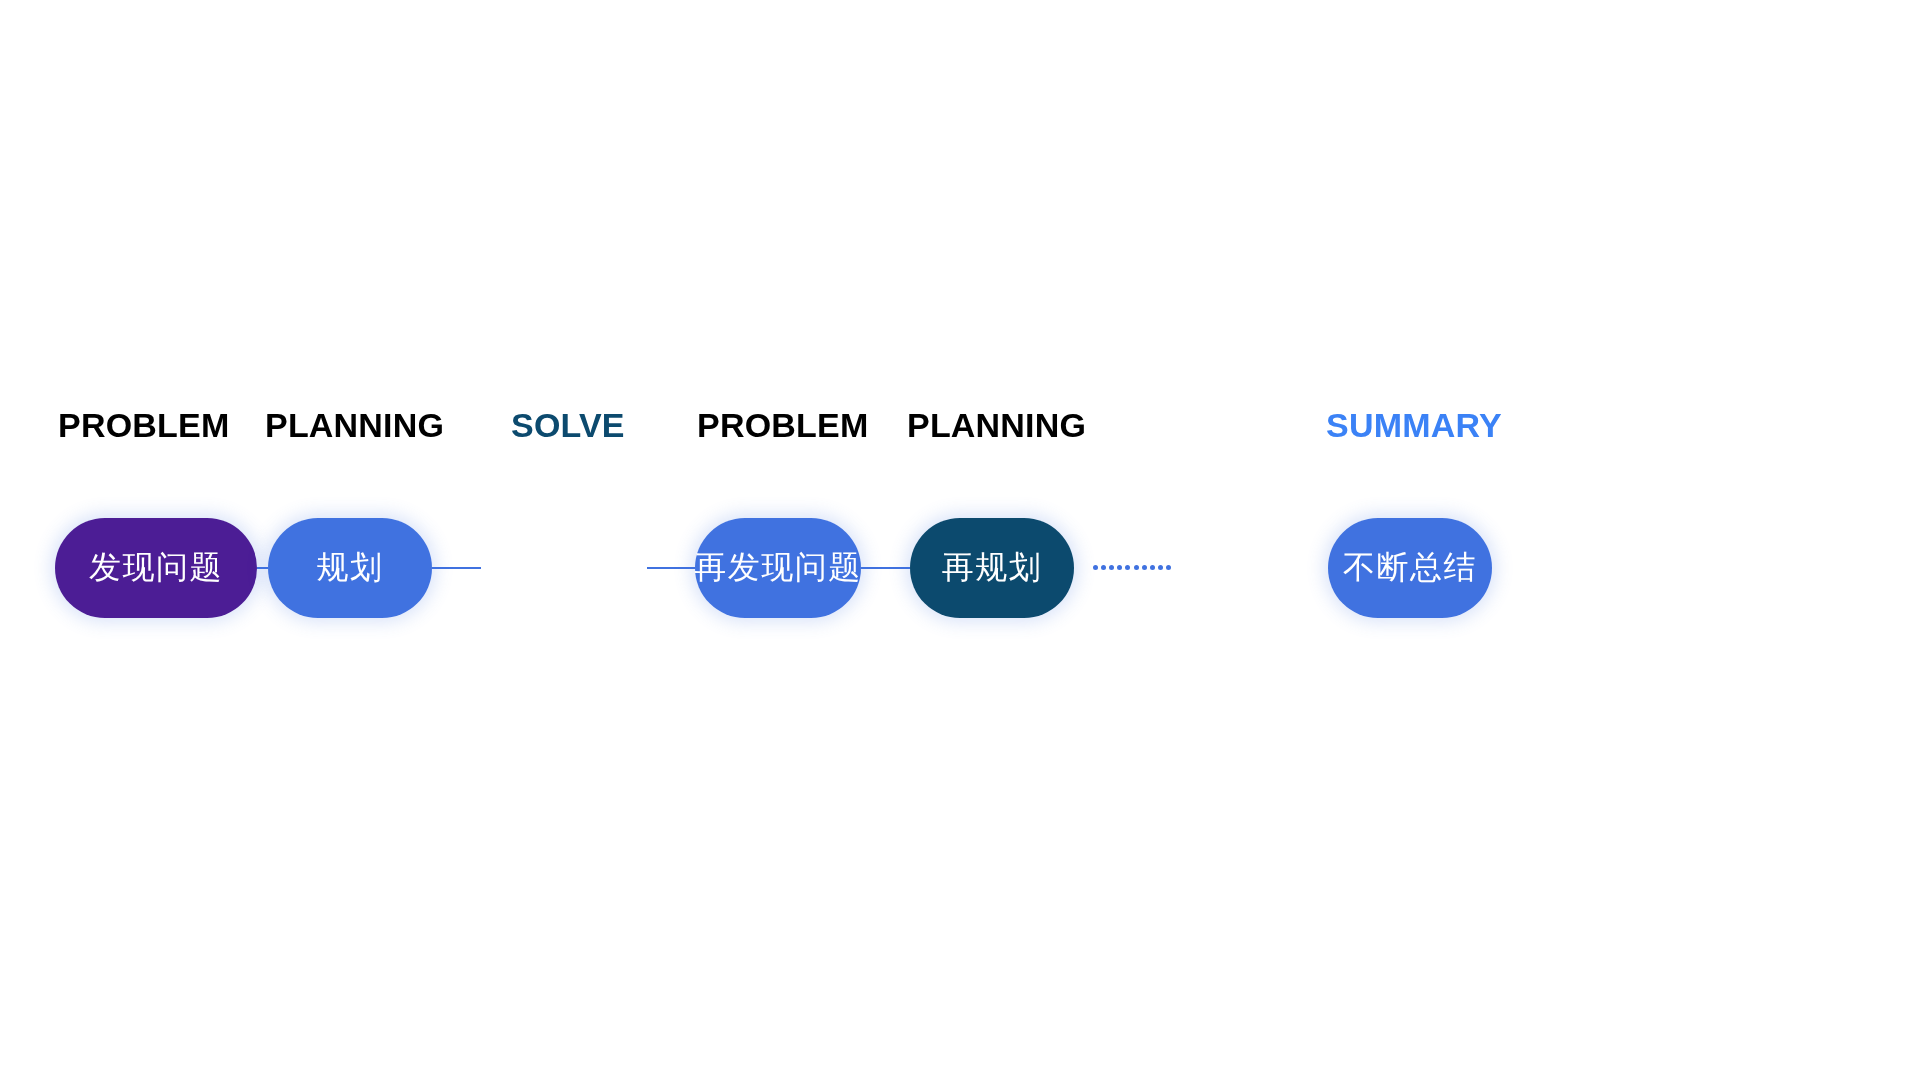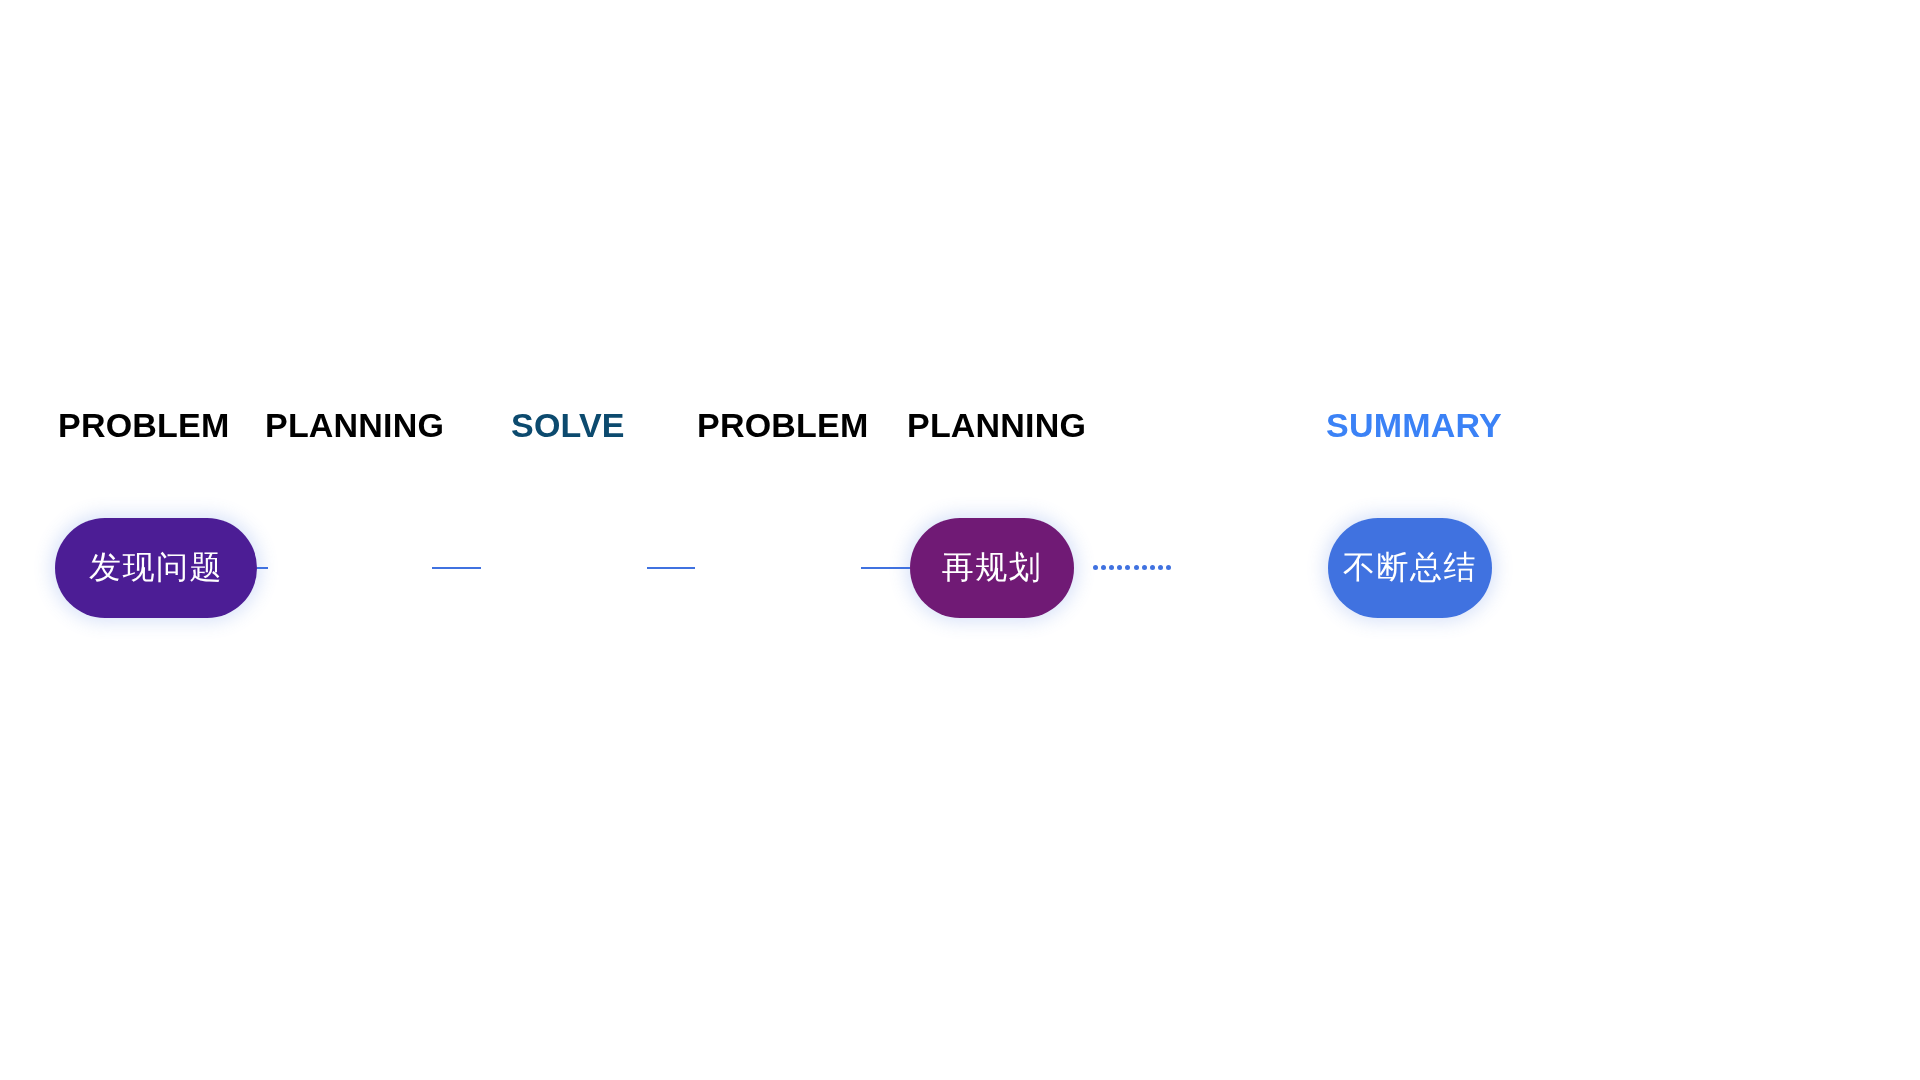--- a/index.html
+++ b/index.html
@@ -128,21 +128,27 @@
         <span class="dot" style="background: rgb(64, 114, 224);"></span>
         <span class="dot" style="background: rgb(64, 114, 224);"></span>
         <span class="dot" style="background: rgb(64, 114, 224);"></span>
         <span class="dot" style="background: rgb(64, 114, 224);"></span>
         <span class="dot" style="background: rgb(64, 114, 224);"></span>
       </div>
 
     <div class="node-pill" style="left: 55px; width: 202px; background: #4c1d95;">
       <span class="node-label">发现问题</span>
     </div>
-    <div class="node-pill" style="left: 910px; width: 164px; background: #701a75;">
+    <div class="node-pill" style="left: 268px; width: 164px; background: rgb(64, 114, 224);">
+      <span class="node-label">规划</span>
+    </div>
+    <div class="node-pill" style="left: 695px; width: 166px; background: rgb(64, 114, 224);">
+      <span class="node-label">再发现问题</span>
+    </div>
+    <div class="node-pill" style="left: 910px; width: 164px; background: #0c4a6e;">
       <span class="node-label">再规划</span>
     </div>
     <div class="node-pill" style="left: 1328px; width: 164px; background: rgb(64, 114, 224);">
       <span class="node-label">不断总结</span>
     </div>
 
   </div>
 </div>
 
 </body></html>

